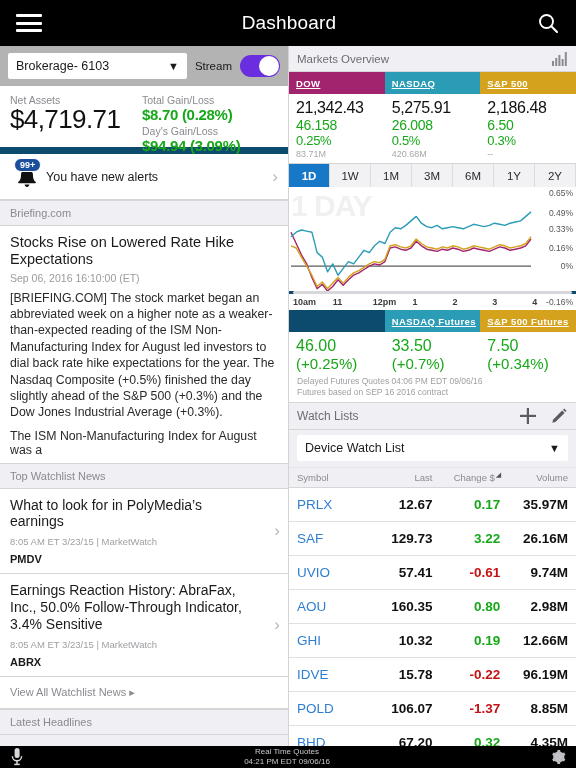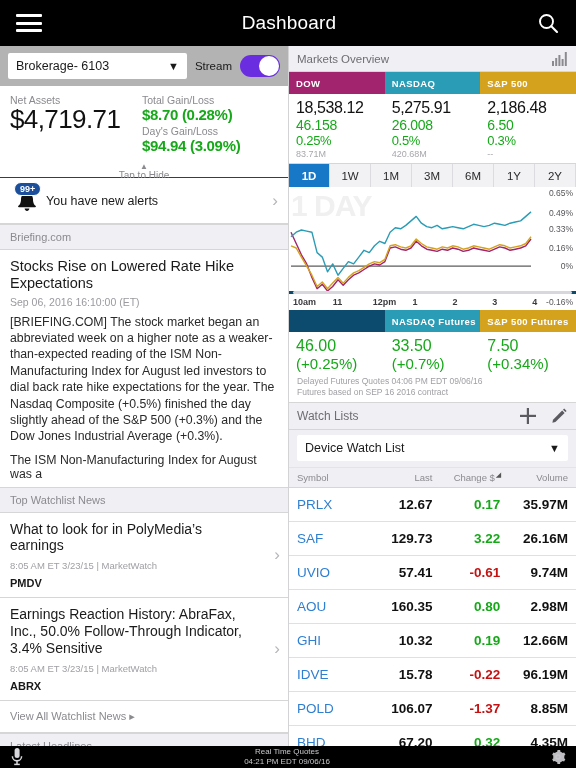--- a/index.html
+++ b/index.html
@@ -48,22 +48,22 @@
     width: 40px; height: 22px; border-radius: 11px; background: #6a2de0;
     position: relative; flex: none;
   }
   .toggle .knob {
     position: absolute; right: 1px; top: 1px; width: 20px; height: 20px;
     border-radius: 50%; background: #fff;
   }
 
   
   .assets {
-    background: #fff; padding: 8px 10px 20px 10px; border-bottom: 1px solid #0c4a6e;
-    position: relative; height: 92px;
+    background: #fff; padding: 8px 10px 20px 10px; border-bottom: 7px solid #0c4a6e;
+    position: relative; height: 68px;
   }
   .assets-grid { display: flex; }
   .assets-left { width: 128px; }
   .assets-right { flex: 1; padding-left: 4px; }
   .lbl-sm { font-size: 10.5px; color: #8a8a8f; }
   .net-val { font-size: 26px; color: #111; letter-spacing: -.6px; margin-top: -2px; }
   .gain { font-size: 15px; color: #17a81a; font-weight: bold; letter-spacing: -.3px; }
   .gain-row { margin-bottom: 2px; }
   .tap-hide { text-align: center; font-size: 10px; color: #8a8a8f; margin-top: 8px; }
   .tap-caret { font-size: 8px; color: #8a8a8f; line-height: 6px; }
@@ -106,21 +106,21 @@
   .news-chev { position: absolute; right: 8px; top: 50%; transform: translateY(-50%); color: #b6b6bb; font-size: 17px; }
   .view-all { background: #fff; padding: 9px 10px; font-size: 11px; color: #8a8a8f; border-bottom: 1px solid #d6d6d6;}
 
   
   .panel-hdr {
     height: 26px; background: #efeff4; display: flex; align-items: center;
     justify-content: space-between; padding: 0 8px; font-size: 11.5px; color: #6d6d72;
     border-bottom: 1px solid #d6d6d6;
   }
   .idx-tabs { display: flex; height: 22px; }
-  .idx-tab { flex: 1; display: flex; align-items: center; padding-left: 7px; font-size: 9.5px; color: #fff; font-weight: bold; letter-spacing: .4px; }
+  .idx-tab { flex: 1; display: flex; align-items: center; padding-left: 7px; font-size: 9.5px; color: #fff; font-weight: bold; letter-spacing: .4px; text-decoration: underline; }
   .idx-vals { display: flex; background: #fff; padding: 5px 0 4px 0; }
   .idx-col { flex: 1; padding-left: 7px; }
   .idx-price { font-size: 16px; color: #111; letter-spacing: -.4px; }
   .idx-chg { font-size: 14px; color: #17a81a; letter-spacing: -.3px; }
   .idx-pct { font-size: 13px; color: #17a81a; letter-spacing: -.3px; }
   .idx-vol { font-size: 9px; color: #a8a8ad; margin-top: 1px; }
 
   .range-tabs { display: flex; height: 24px; background: #efeff4; border-top: 1px solid #d6d6d6; }
   .rt {
     flex: 1; display: flex; align-items: center; justify-content: center;
@@ -292,21 +292,21 @@
   </div>
 
   <div class="idx-tabs">
     <div class="idx-tab" id="idx-tab-0" style="background: rgb(162, 36, 111);">DOW</div>
     <div class="idx-tab" id="idx-tab-1" style="background: rgb(43, 156, 181);">NASDAQ</div>
     <div class="idx-tab" id="idx-tab-2" style="background: rgb(212, 162, 28);">S&amp;P 500</div>
   </div>
 
   <div class="idx-vals">
     <div class="idx-col">
-      <div class="idx-price">18,538.12</div>
+      <div class="idx-price">21,342.43</div>
       <div class="idx-chg">46.158</div>
       <div class="idx-pct">0.25%</div>
       <div class="idx-vol">83.71M</div>
     </div>
     <div class="idx-col">
       <div class="idx-price">5,275.91</div>
       <div class="idx-chg">26.008</div>
       <div class="idx-pct">0.5%</div>
       <div class="idx-vol">420.68M</div>
     </div>

